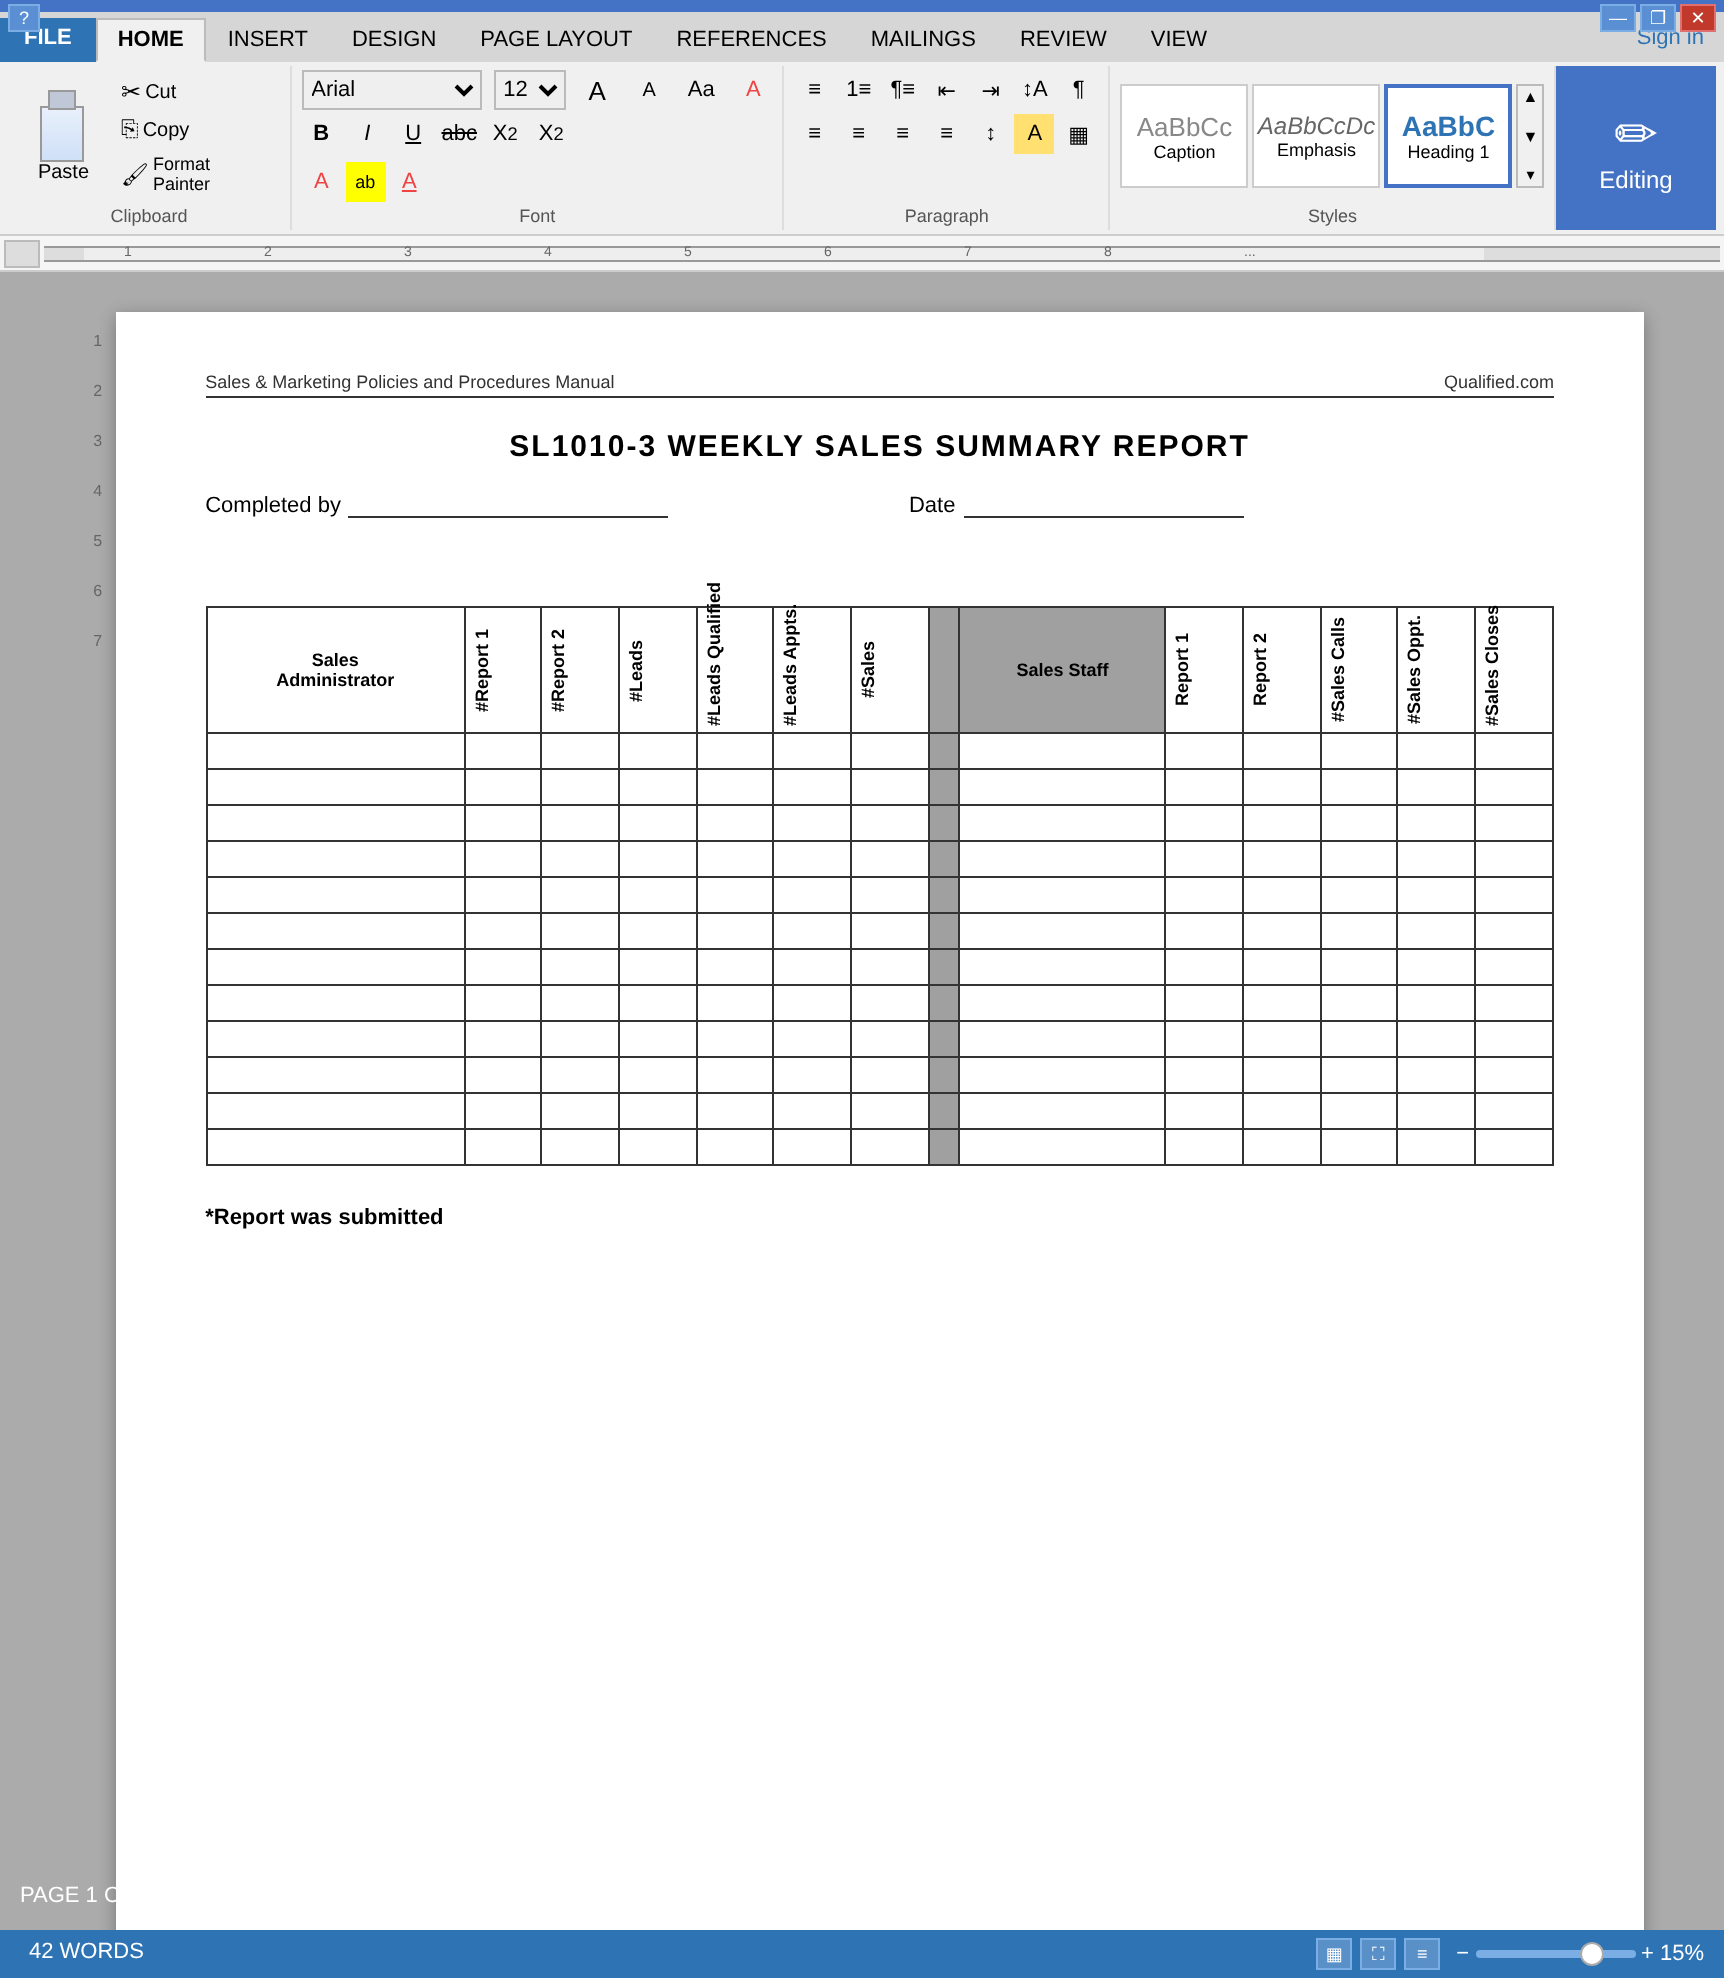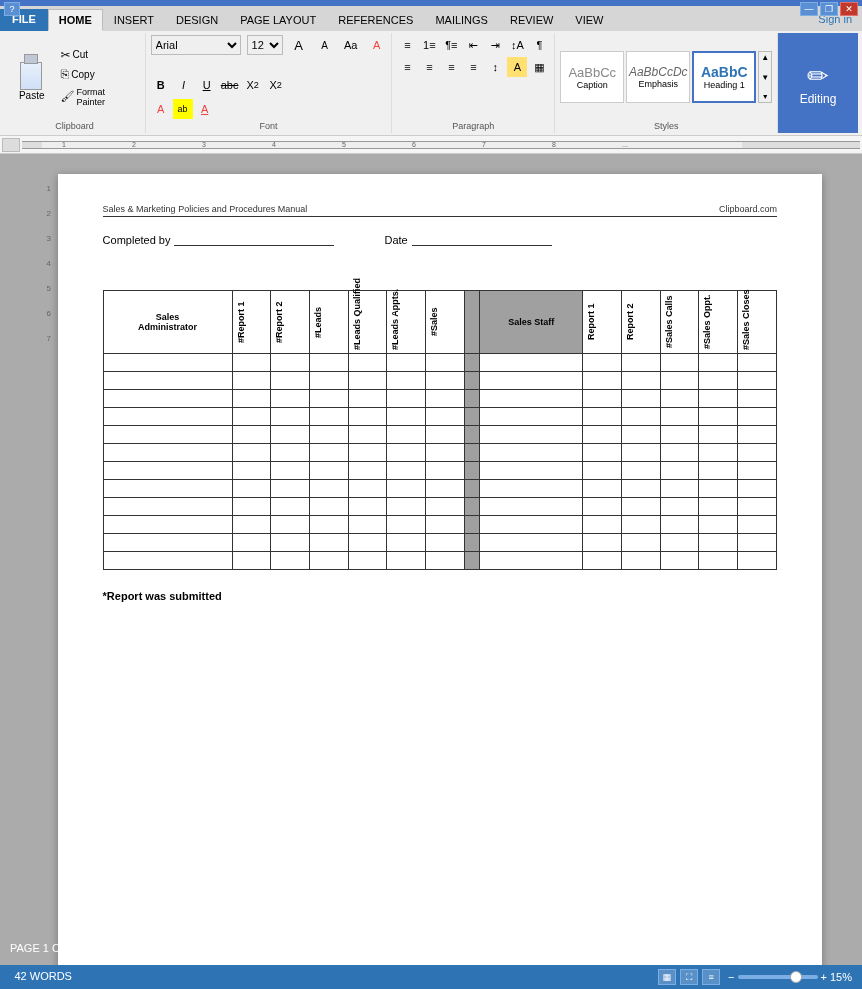--- a/index.html
+++ b/index.html
@@ -102,21 +102,21 @@
       font-size: 10px;
       cursor: pointer;
       padding: 1px 3px;
       border: 1px solid transparent;
       display: flex;
       align-items: center;
       gap: 2px;
     }
 
     
-    .font-group-row1 { display: flex; align-items: center; gap: 6px; margin-bottom: 18px; }
+    .font-group-row1 { display: flex; align-items: center; gap: 6px; margin-bottom: 0; }
     .font-group-row2 { display: flex; align-items: center; gap: 3px; margin-bottom: 2px; }
     .font-group-row3 { display: flex; align-items: center; gap: 2px; }
     .font-select {
       width: 90px;
       height: 20px;
       font-size: 11px;
       border: 1px solid #bbb;
     }
     .size-select {
       width: 36px;
@@ -209,21 +209,21 @@
       margin-bottom: 12px;
       font-size: 11px;
     }
     .underline-field {
       display: inline-block;
       border-bottom: 1px solid #333;
       width: 160px;
       margin-left: 4px;
     }
     .date-label {
-      margin-left: 50px;
+      margin-left: 120px;
     }
     .date-field {
       display: inline-block;
       border-bottom: 1px solid #333;
       width: 140px;
       margin-left: 4px;
     }
 
     
     .report-table {
@@ -479,23 +479,24 @@
       <span>4</span>
       <span>5</span>
       <span>6</span>
       <span>7</span>
   </div>
 
   <div id="document">
 
     <div class="doc-header-line">
       <span>Sales &amp; Marketing Policies and Procedures Manual</span>
-      <span>Clipboard.com</span>
-    </div>
-
+      <span>Qualified.com</span>
+    </div>
+
+    <div class="doc-title">SL1010-3 WEEKLY SALES SUMMARY REPORT</div>
 
     <div class="completed-date-row">
       <span>Completed by</span>
       <span class="underline-field">&nbsp;</span>
       <span class="date-label">Date</span>
       <span class="date-field">&nbsp;</span>
     </div>
 
     <table class="report-table">
       <thead>

